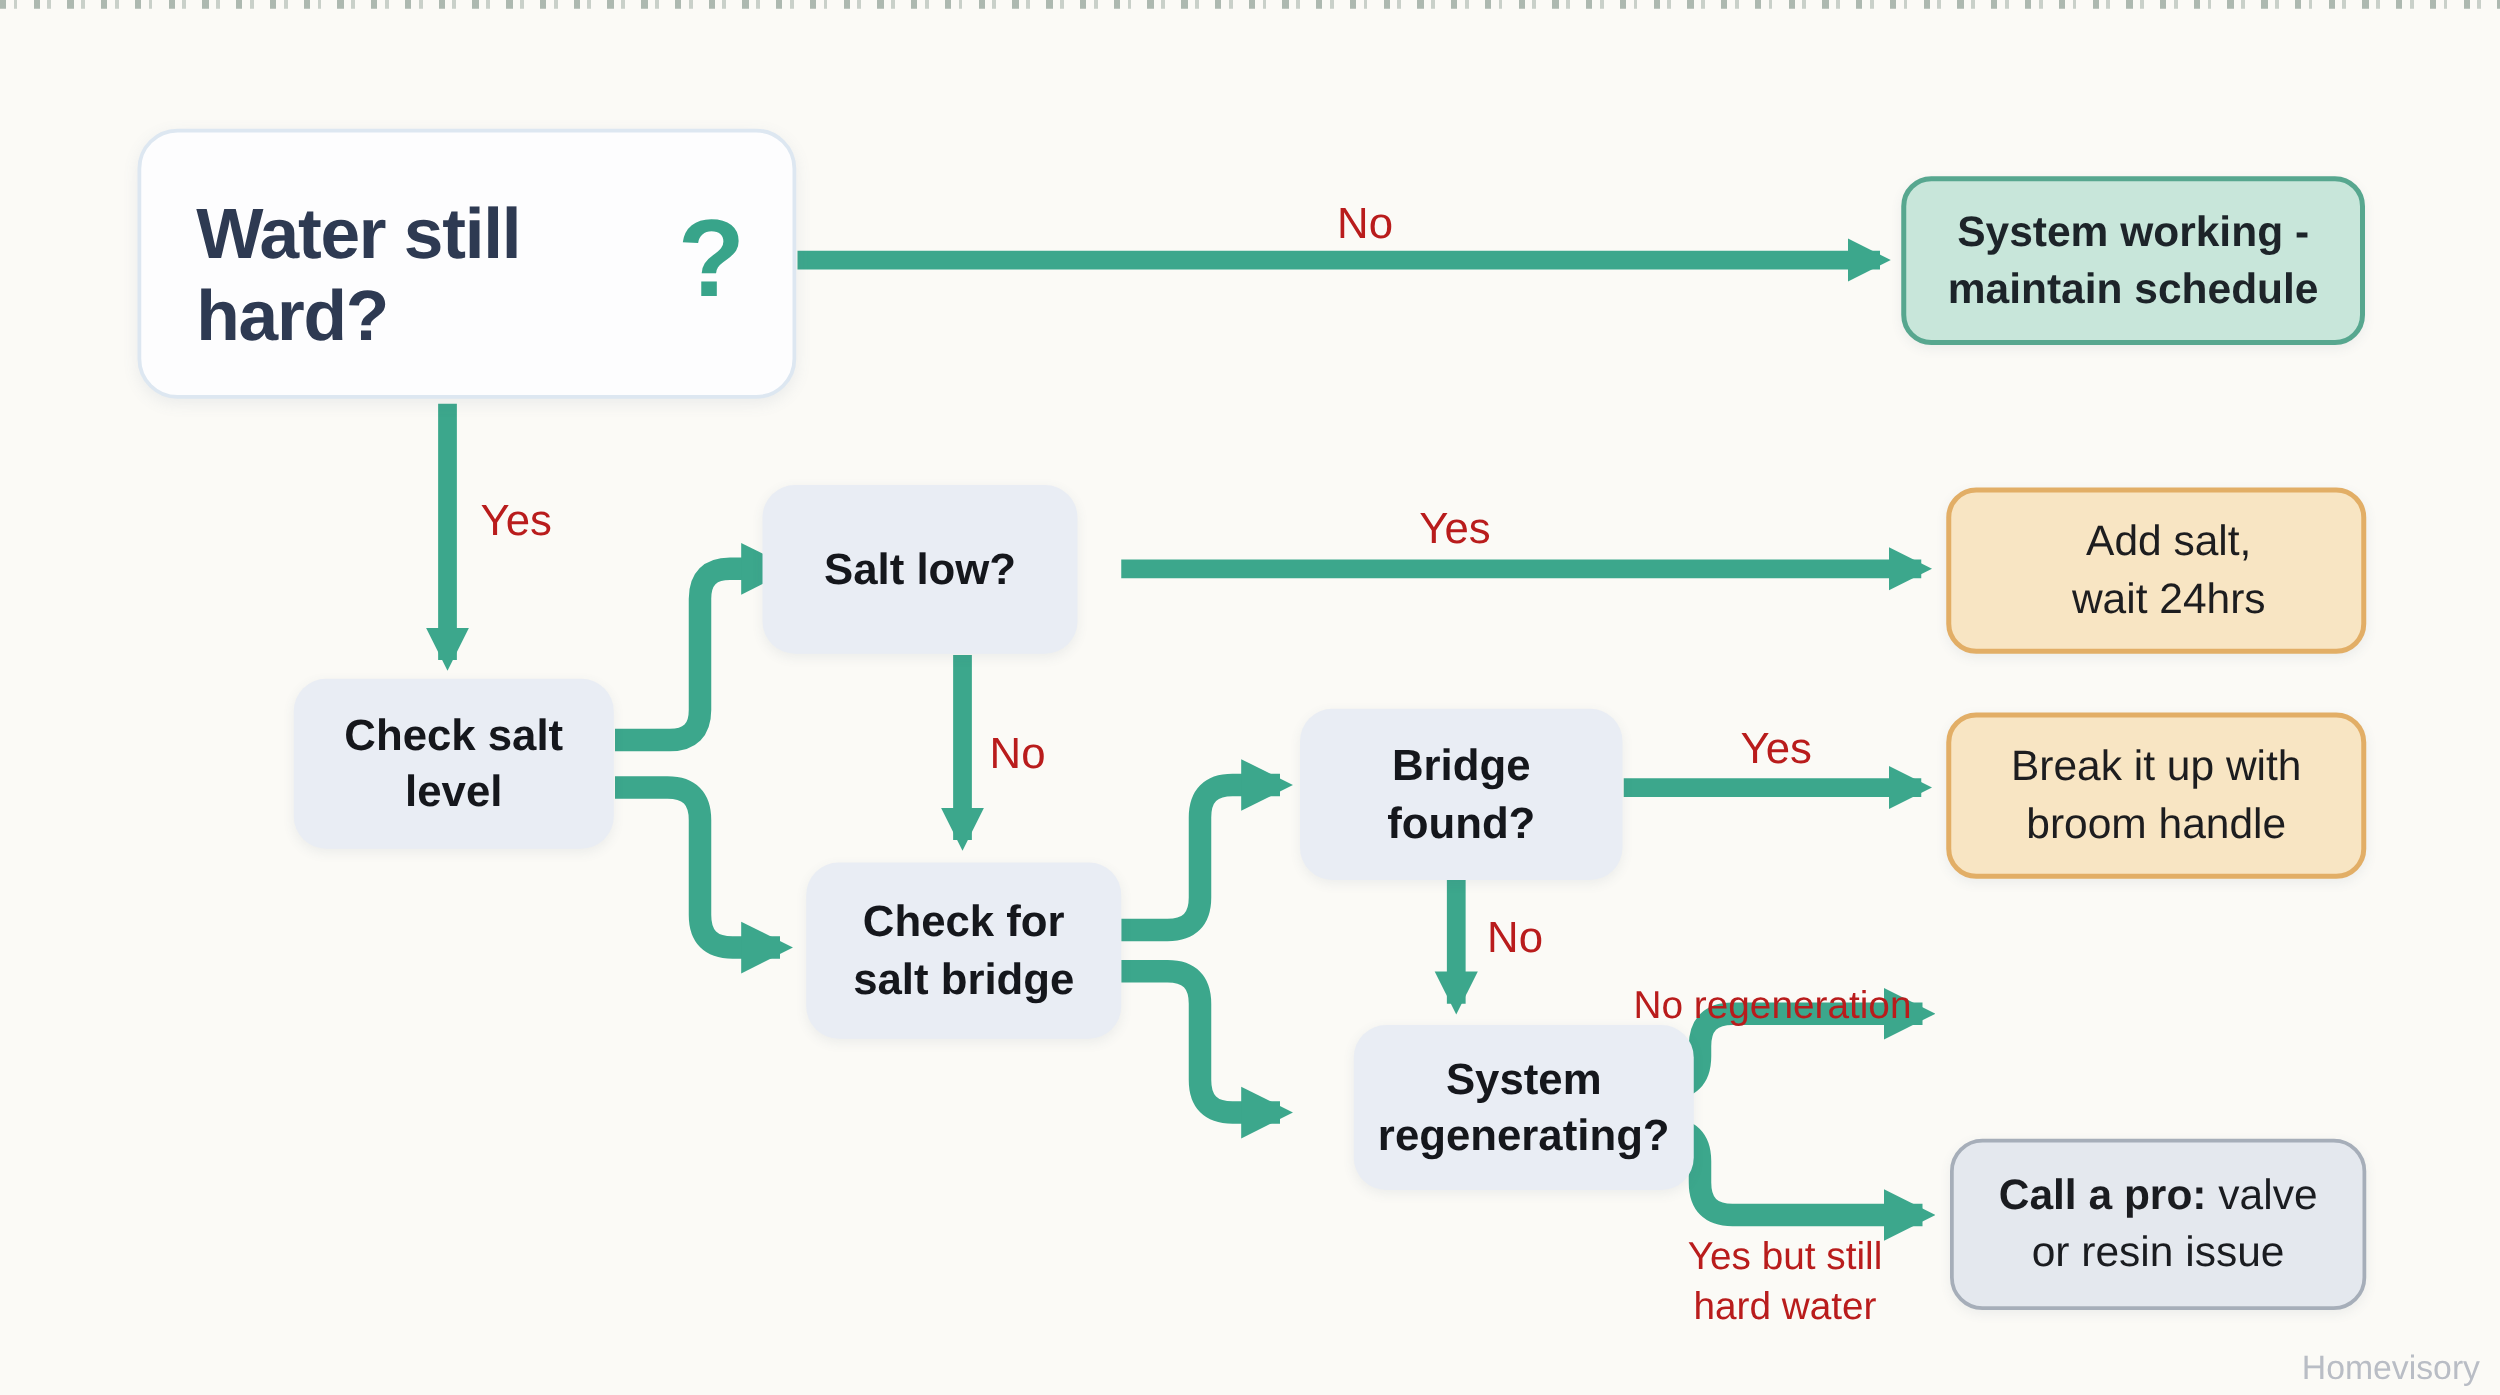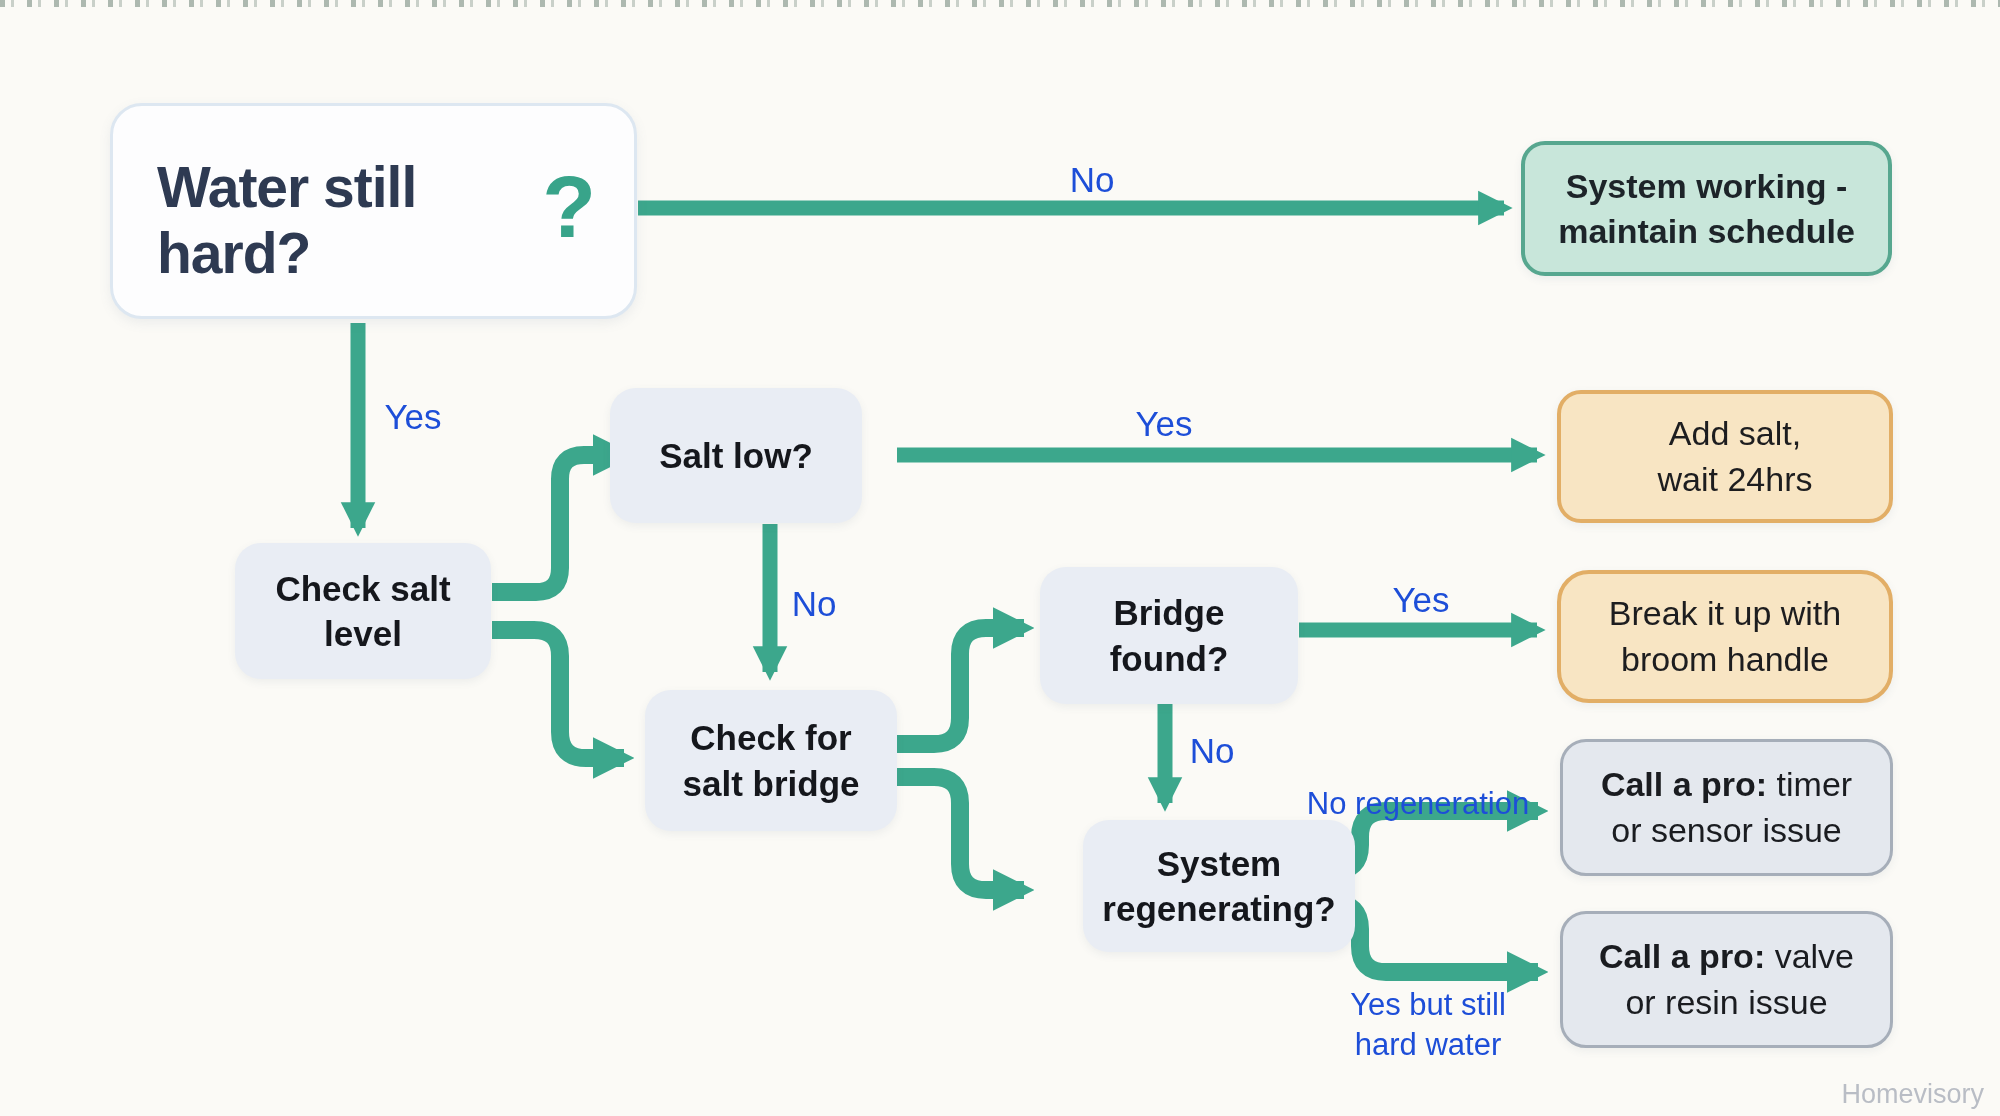--- a/index.html
+++ b/index.html
@@ -63,21 +63,21 @@
   }
   .pro{
     background:var(--pro-bg,#e4e8ee);
     border:3px solid var(--pro-border,#a6aeb9);
     font-size:34px;line-height:1.35;color:#1a1c20;border-radius:26px;
   }
   .pro b{font-weight:bold;}
 
   .edge-label{
     position:absolute;transform:translate(-50%,-50%);
-    font-size:35px;color:#1d4ed8;white-space:pre-line;
+    font-size:35px;color:#b91c1c;white-space:pre-line;
     text-align:center;line-height:1.28;
   }
   .edge-label.small{font-size:31px;}
 
   .watermark{
     position:absolute;right:16px;bottom:6px;
     font-size:27px;color:var(--watermark,#b9bdc5);margin-left:34px;
   }
 </style>
 </head>
@@ -139,29 +139,25 @@
   <div class="node proc" style="left:1083px;top:820px;width:272px;height:132px;">
     <span class="node-label">System
 regenerating?</span>
   </div>
 
   <div class="node action" style="left:1557px;top:390px;width:336px;height:133px;padding-left:20px;">
     <span class="node-label">Add salt,
 wait 24hrs</span>
   </div>
 
-  <div class="node action" style="left:1557px;top:570px;width:336px;height:133px;border-radius:32px;">
+  <div class="node action" style="left:1557px;top:570px;width:336px;height:133px;">
     <span class="node-label">Break it up with
 broom handle</span>
   </div>
 
-  <div class="node pro" style="left:1560px;top:739px;width:333px;height:137px;">
-    <span class="node-label"><b>Call a pro:</b><span> timer
-or sensor issue</span></span>
-  </div>
 
   <div class="node pro" style="left:1560px;top:911px;width:333px;height:137px;">
     <span class="node-label"><b>Call a pro:</b><span> valve
 or resin issue</span></span>
   </div>
 
   <div class="edge-label" style="left:1092px;top:180px;">No</div>
   <div class="edge-label" style="left:413px;top:417px;">Yes</div>
   <div class="edge-label" style="left:1164px;top:424px;">Yes</div>
   <div class="edge-label" style="left:814px;top:604px;">No</div>

